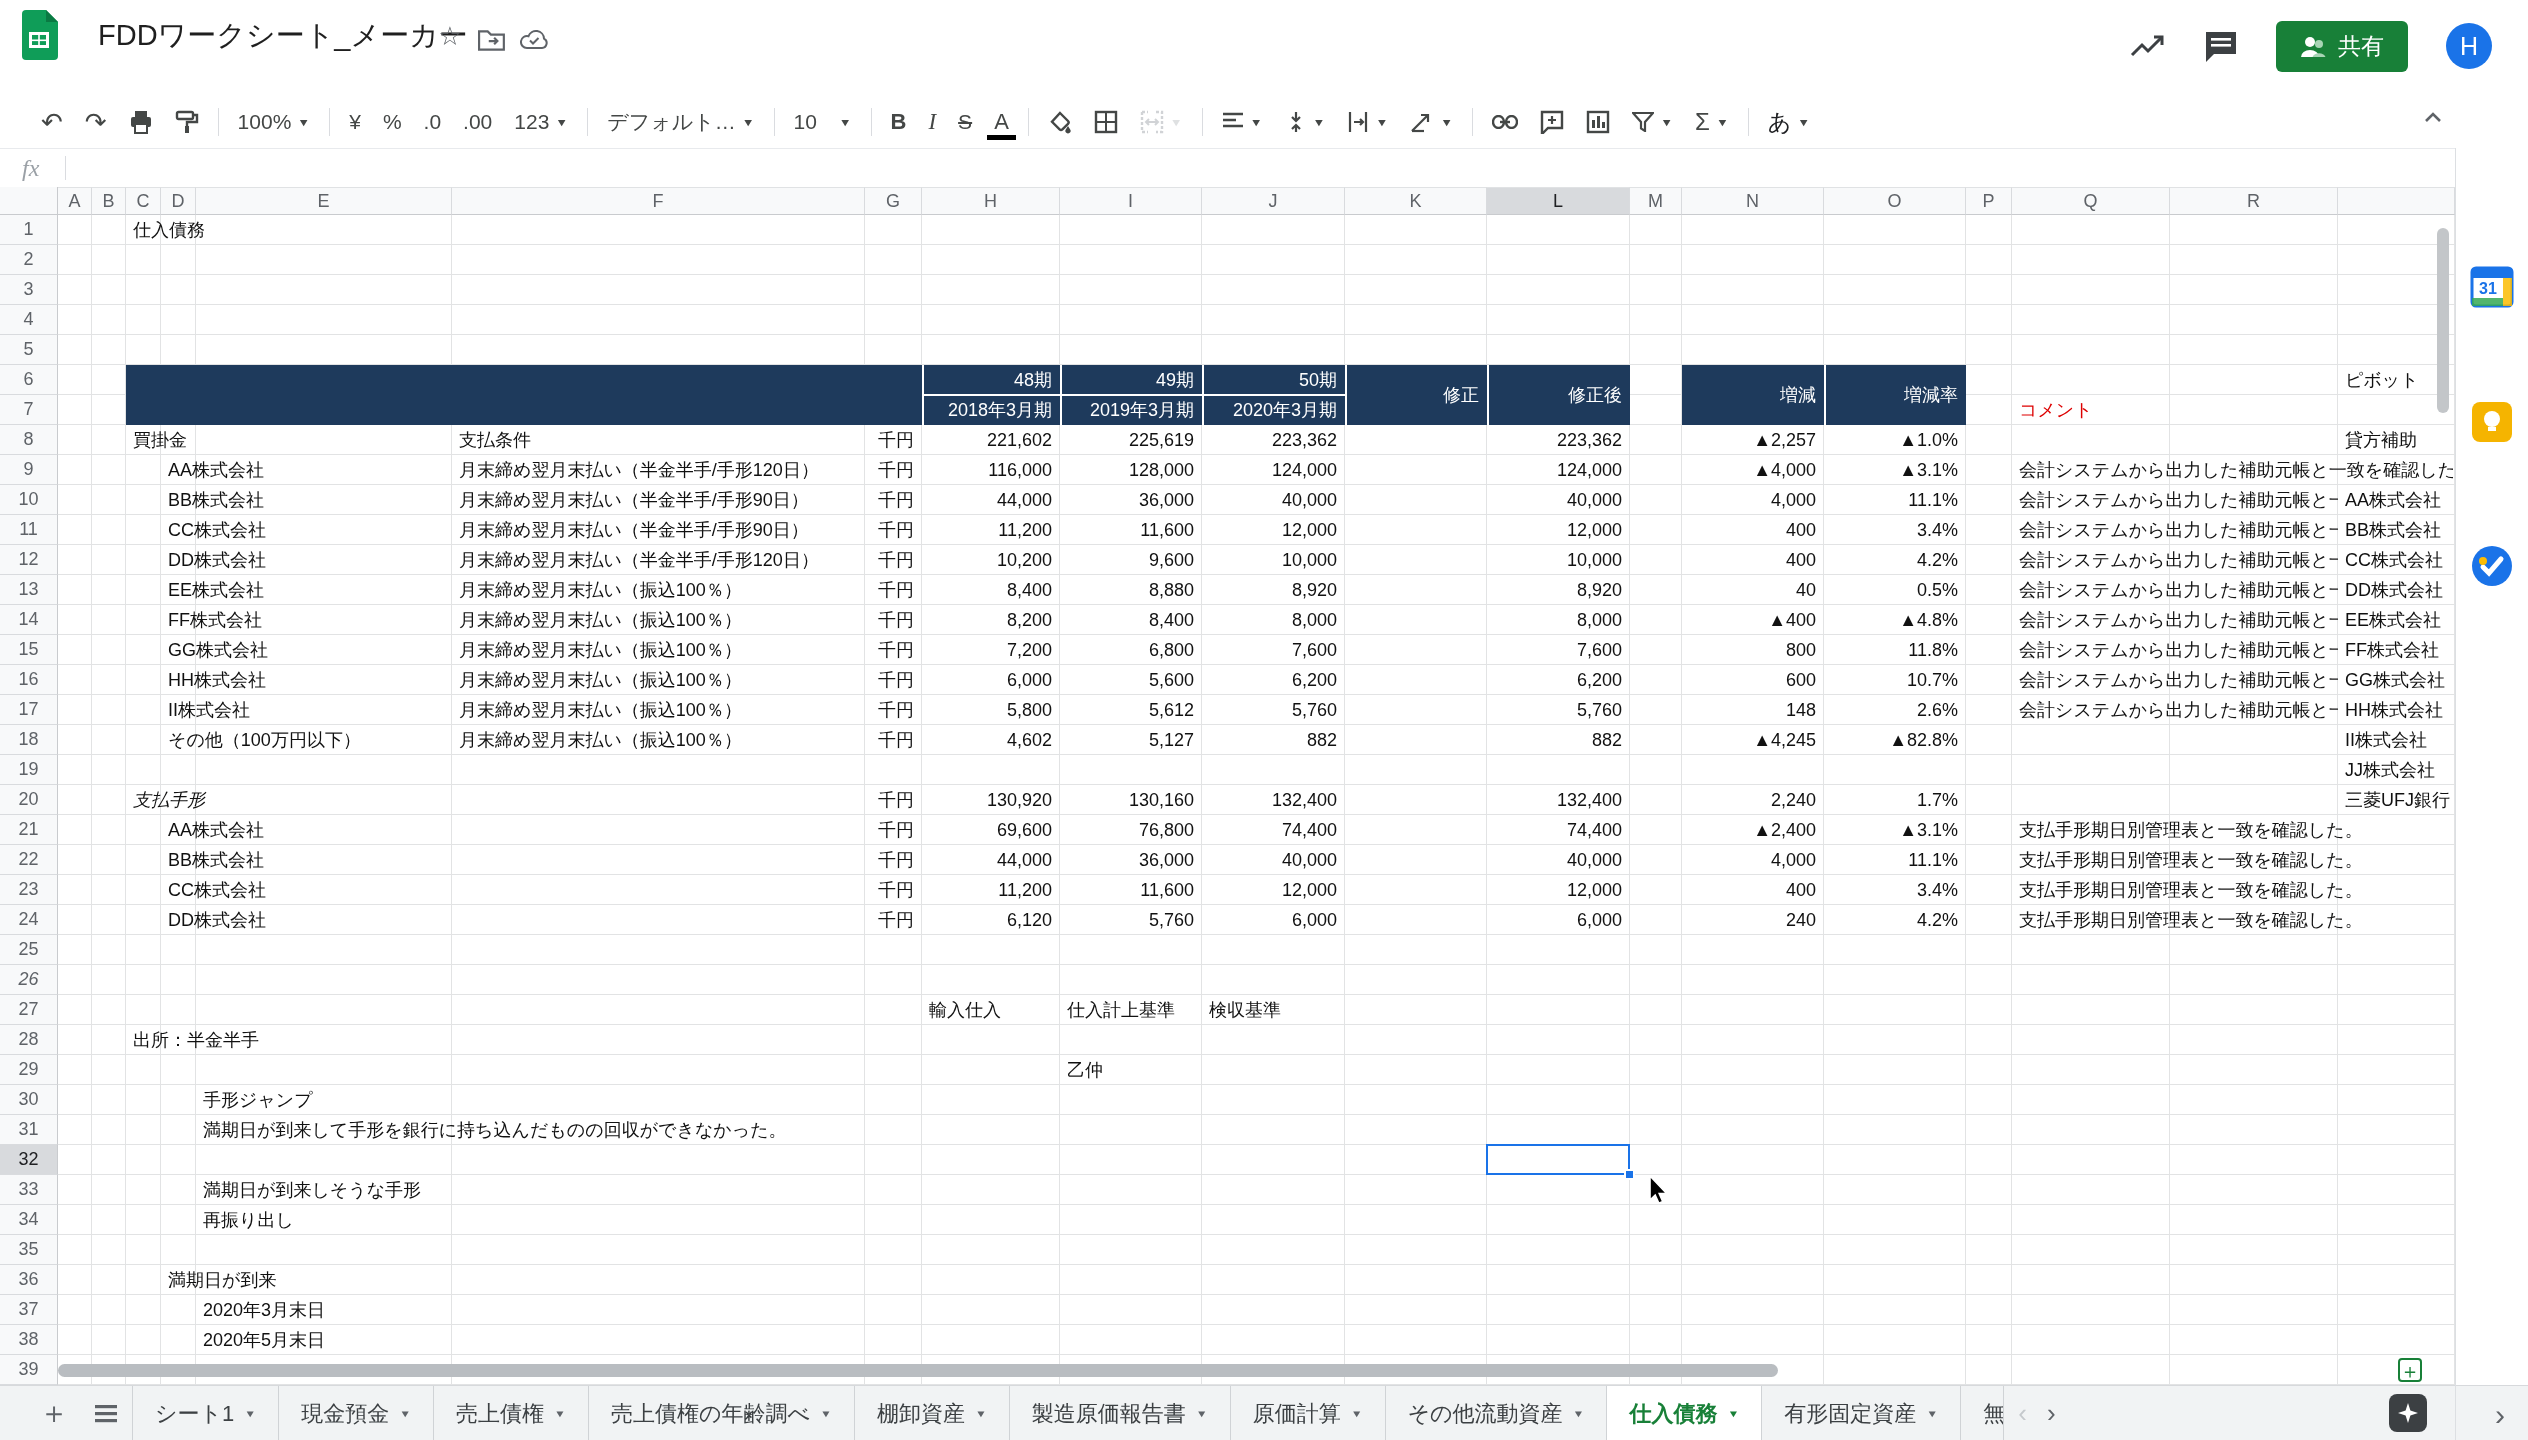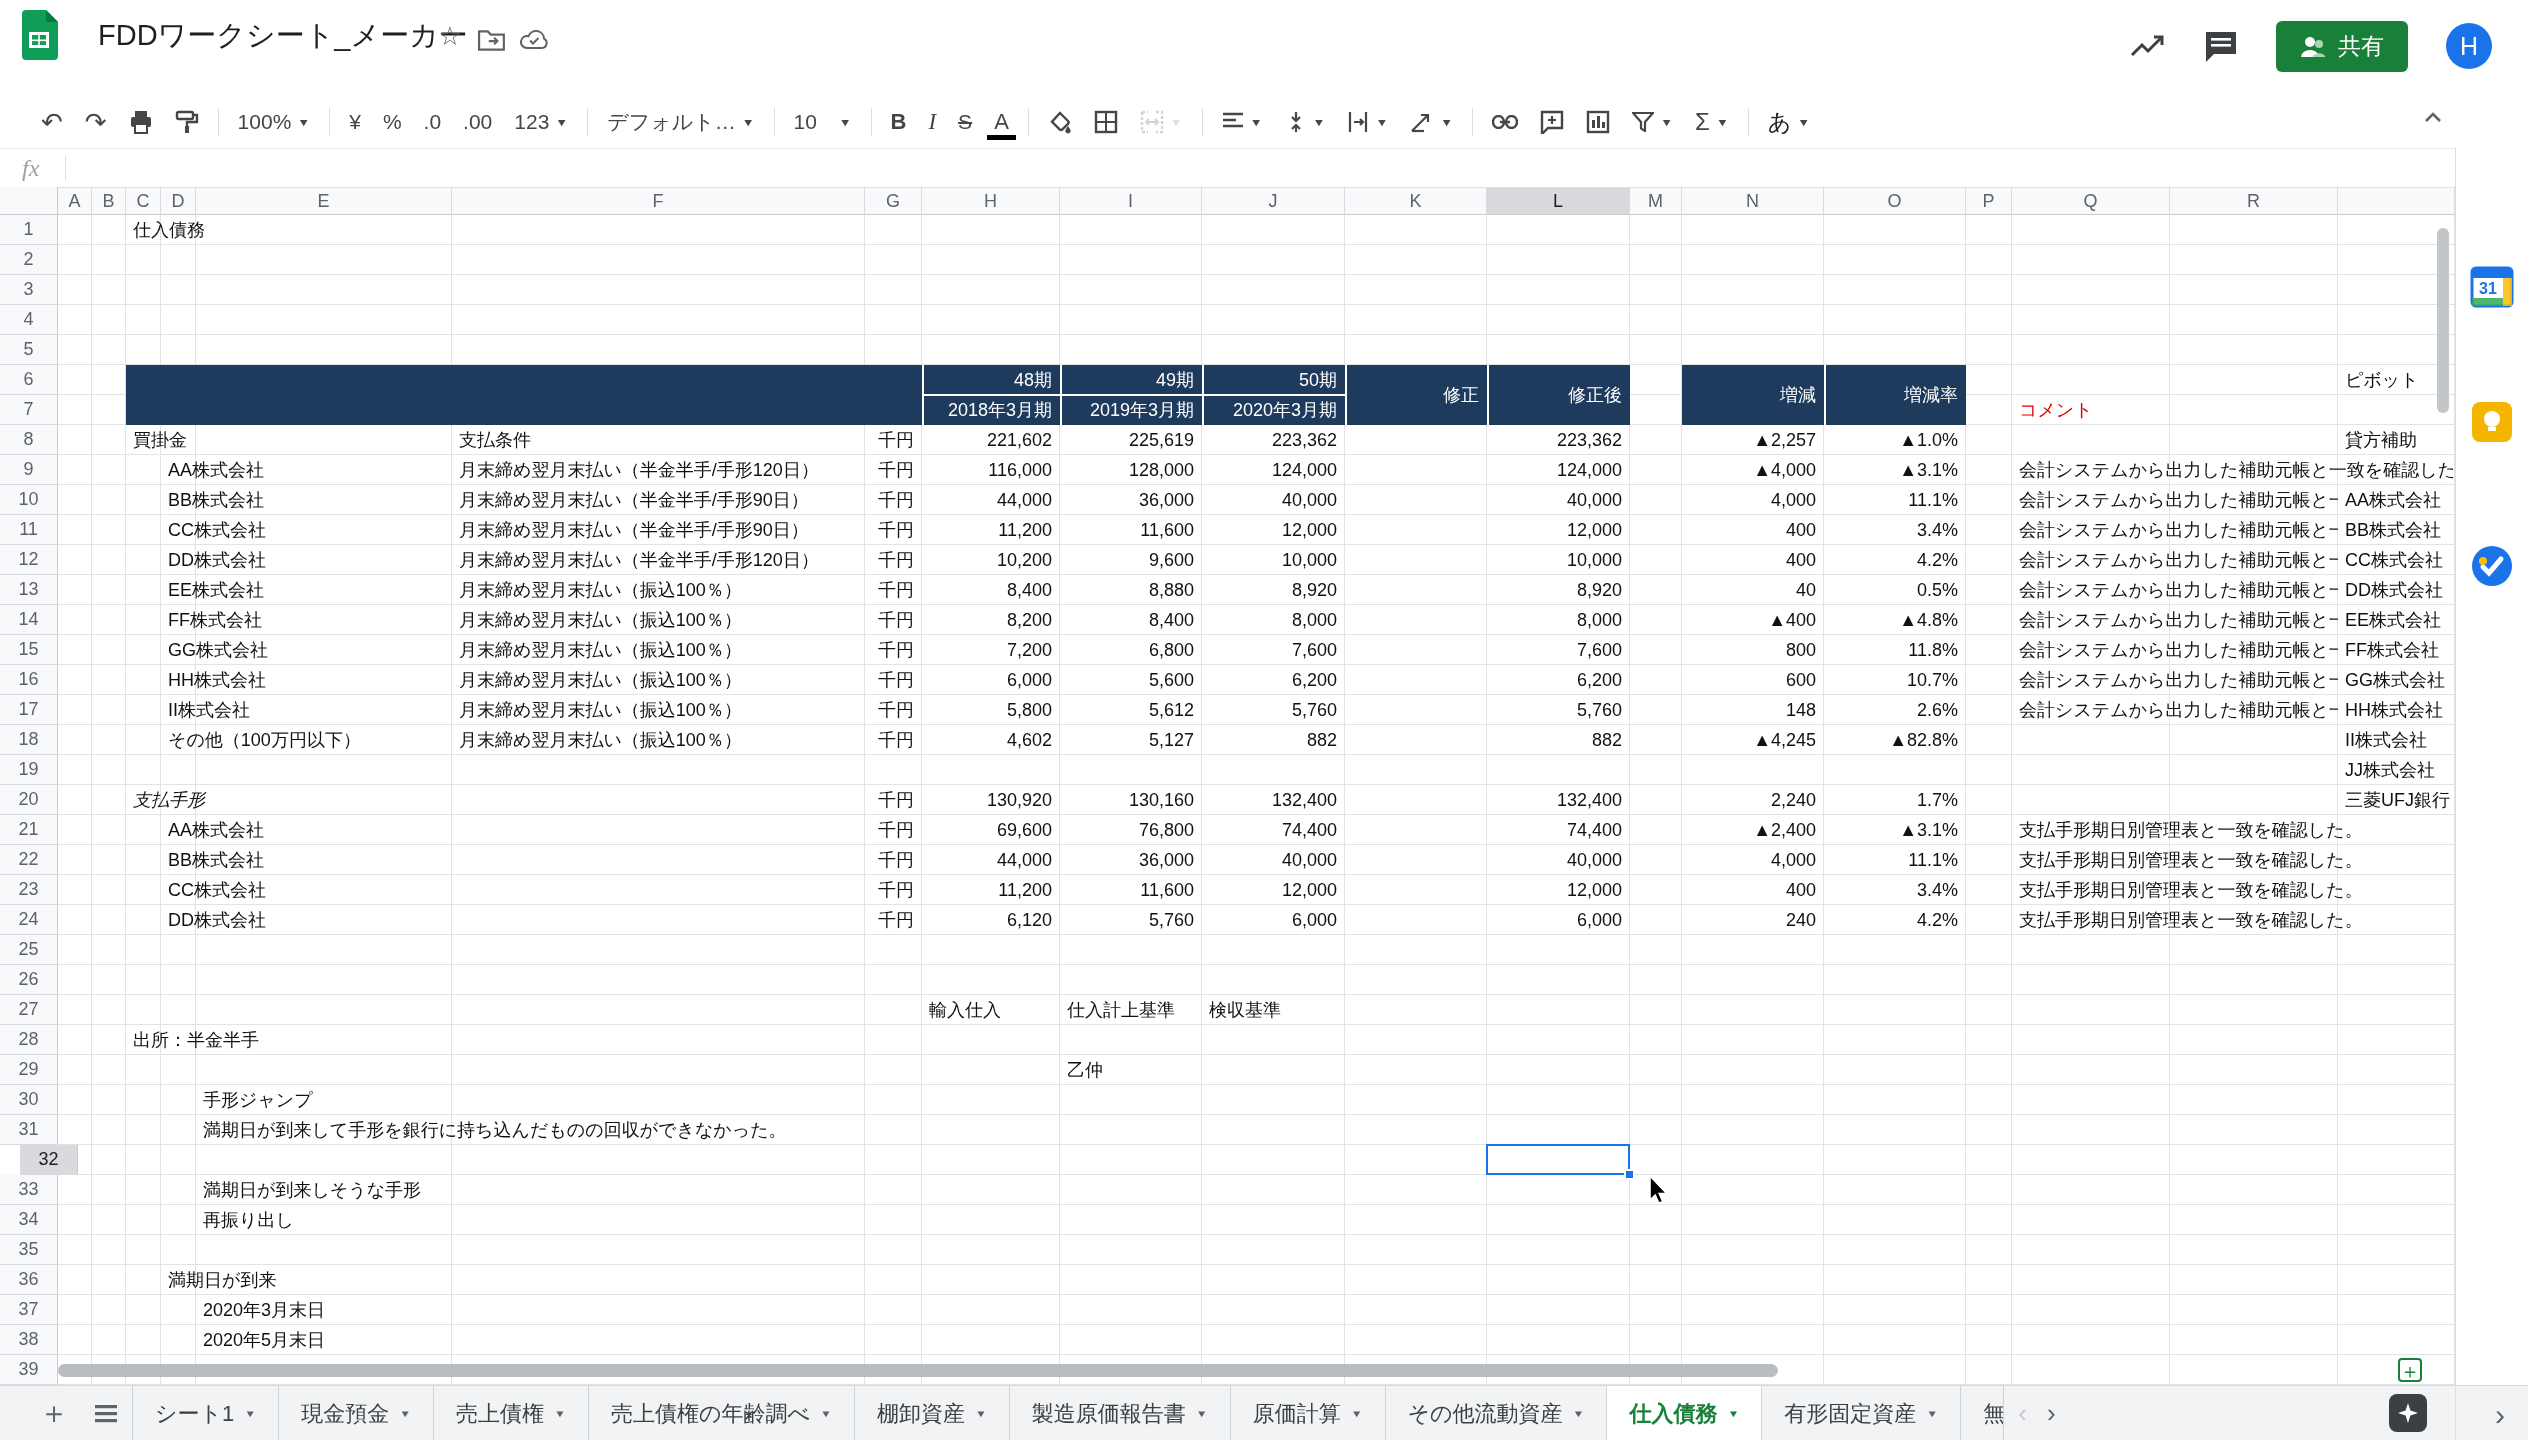--- a/index.html
+++ b/index.html
@@ -341,27 +341,27 @@
       <div class="rowhdr" style="top: 478px; height: 30px;">16</div>
       <div class="rowhdr" style="top: 508px; height: 30px;">17</div>
       <div class="rowhdr" style="top: 538px; height: 30px;">18</div>
       <div class="rowhdr" style="top: 568px; height: 30px;">19</div>
       <div class="rowhdr" style="top: 598px; height: 30px;">20</div>
       <div class="rowhdr" style="top: 628px; height: 30px;">21</div>
       <div class="rowhdr" style="top: 658px; height: 30px;">22</div>
       <div class="rowhdr" style="top: 688px; height: 30px;">23</div>
       <div class="rowhdr" style="top: 718px; height: 30px;">24</div>
       <div class="rowhdr" style="top: 748px; height: 30px;">25</div>
-      <div class="rowhdr" style="top: 778px; height: 30px;">26</div>
+      <div class="rowhdr" style="top: 778px; height: 30px; font-style: italic;">26</div>
       <div class="rowhdr" style="top: 808px; height: 30px;">27</div>
       <div class="rowhdr" style="top: 838px; height: 30px;">28</div>
       <div class="rowhdr" style="top: 868px; height: 30px;">29</div>
       <div class="rowhdr" style="top: 898px; height: 30px;">30</div>
       <div class="rowhdr" style="top: 928px; height: 30px;">31</div>
-      <div class="rowhdr hdr-sel" style="top: 958px; height: 30px; margin-left: 20px;">32</div>
+      <div class="rowhdr hdr-sel" style="top: 958px; height: 30px;">32</div>
       <div class="rowhdr" style="top: 988px; height: 30px;">33</div>
       <div class="rowhdr" style="top: 1018px; height: 30px;">34</div>
       <div class="rowhdr" style="top: 1048px; height: 30px;">35</div>
       <div class="rowhdr" style="top: 1078px; height: 30px;">36</div>
       <div class="rowhdr" style="top: 1108px; height: 30px;">37</div>
       <div class="rowhdr" style="top: 1138px; height: 30px;">38</div>
       <div class="rowhdr" style="top: 1168px; height: 30px;">39</div>
       <div class="cell" style="left: 126px; top: 28px; width: 300px; height: 30px; line-height: 30px;">仕入債務</div>
       <div class="cell r" style="left: 922px; top: 178px; width: 138px; height: 30px; line-height: 30px; color: rgb(255, 255, 255);">48期</div>
       <div class="cell r" style="left: 1060px; top: 178px; width: 142px; height: 30px; line-height: 30px; color: rgb(255, 255, 255);">49期</div>

